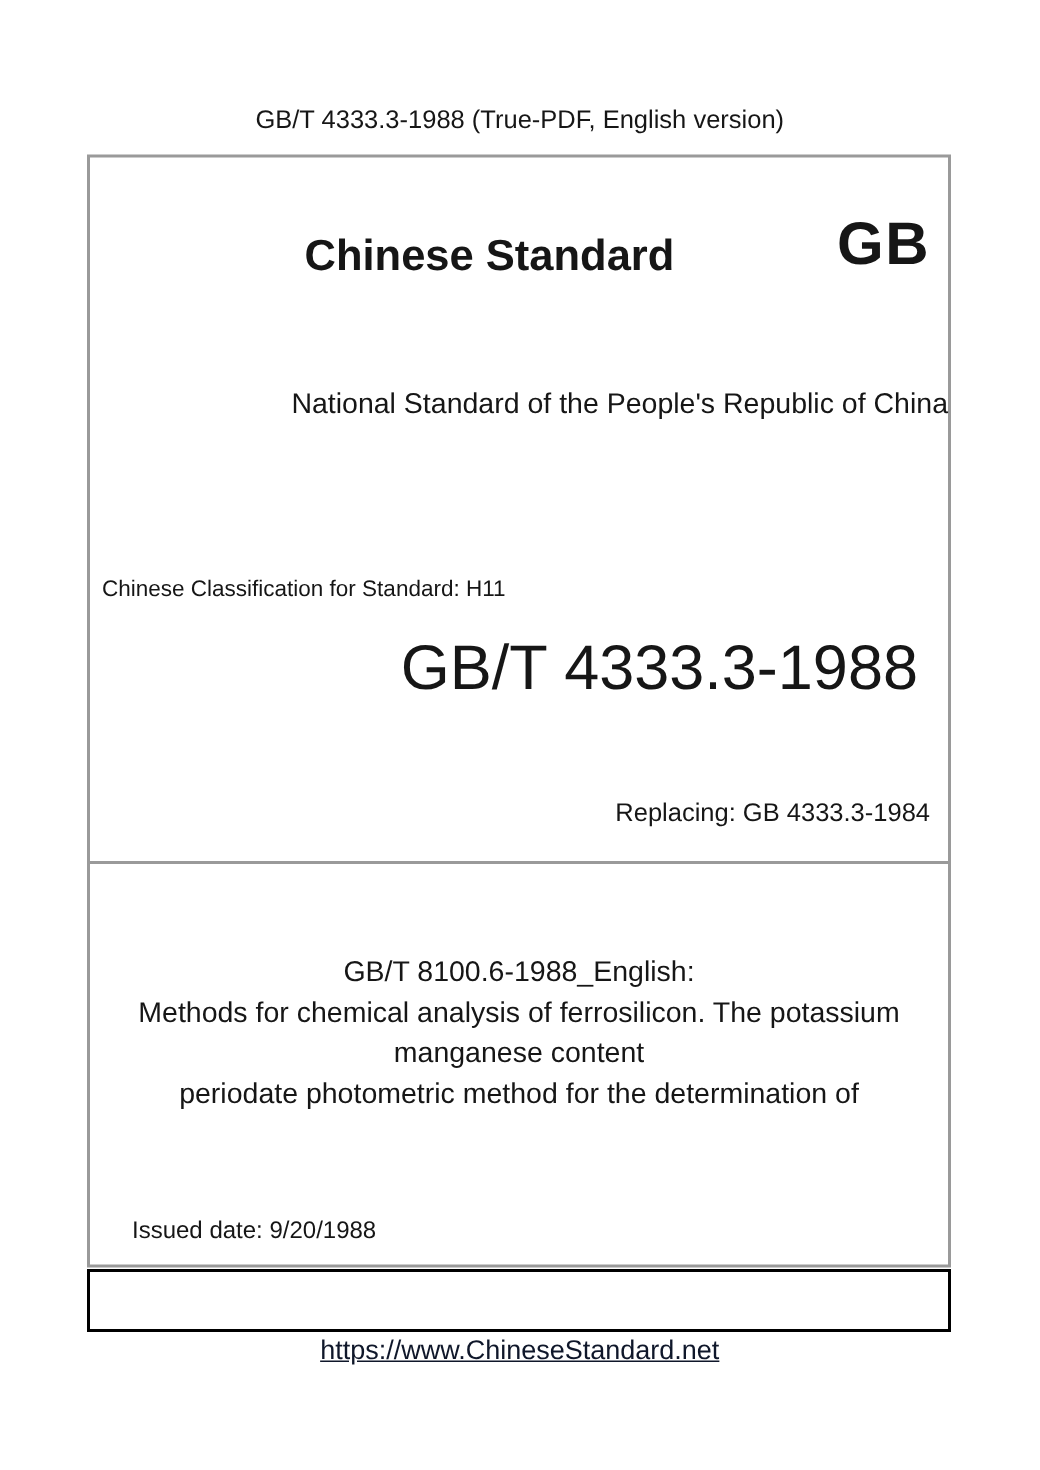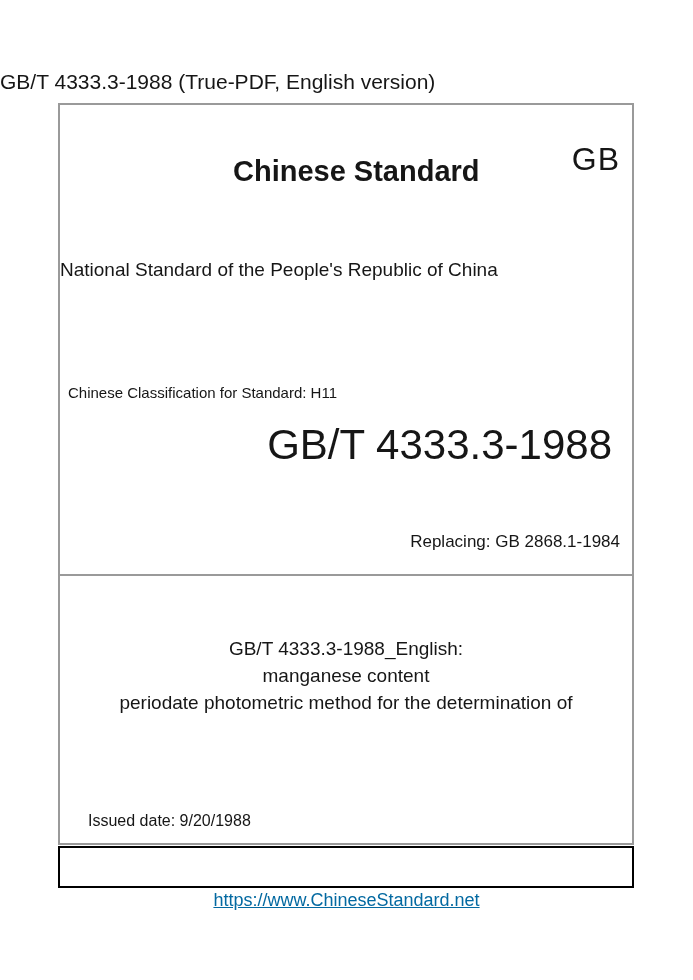--- a/index.html
+++ b/index.html
@@ -6,39 +6,39 @@
     body {
       width: 693px; height: 980px;
       background: #ffffff;
       position: relative;
       font-family: "Liberation Sans", sans-serif;
       color: #161616;
       overflow: hidden;
     }
     .header-line {
       position: absolute; top: 70px; left: 0; width: 100%;
-      font-size: 21px;
+      text-align: center; font-size: 17px;
     }
     .outer-box {
       position: absolute; left: 58px; top: 103px;
       width: 576px; height: 742px;
       border: 2px solid #9a9a9a; box-sizing: border-box;
       background: #ffffff;
     }
     .brand {
       position: absolute; top: 50px; left: 143px;
-      font-size: 29px; font-weight: bold; margin-left: 30px;
+      font-size: 29px; font-weight: bold;
     }
     .gb-logo {
       position: absolute; top: 36px; right: 12px;
-      font-size: 32px; font-weight: normal; letter-spacing: 1px;
+      font-size: 40px; font-weight: bold; letter-spacing: 1px;
     }
     .national-block {
       position: absolute; top: 150px; left: 0; width: 100%;
-      text-align: left; font-size: 19px; line-height: 29px;
+      text-align: right; font-size: 19px; line-height: 29px;
     }
     .classification {
       position: absolute; top: 242px; left: 8px;
       font-size: 15px;
       margin-top: 37px;
     }
     .std-number {
       position: absolute; top: 316px; right: 20px;
       font-size: 42px; font-weight: normal; white-space: nowrap;
     }
@@ -66,21 +66,21 @@
       position: absolute; left: 58px; top: 846px;
       width: 576px; height: 42px;
       border: 2px solid #000000; box-sizing: border-box;
       background: #ffffff;
     }
     .footer-link-wrap {
       position: absolute; top: 890px; left: 0; width: 100%;
       text-align: center; font-size: 18px;
     }
     .footer-link-wrap a {
-      color: #0369a1; cursor: pointer;
+      color: #0f172a; cursor: pointer;
     }
   </style>
 </head>
 <body>
 
 <div class="header-line">GB/T 4333.3-1988 (True-PDF, English version)</div>
 
 <div class="outer-box">
 
   <div class="brand">Chinese Standard</div>
@@ -88,26 +88,27 @@
   <div class="gb-logo">GB</div>
 
   <div class="national-block">
     <div>National Standard of the People's Republic of China</div>
   </div>
 
   <div class="classification">Chinese Classification for Standard: H11</div>
 
   <div class="std-number">GB/T 4333.3-1988</div>
 
-  <div class="replacing">Replacing: GB 2868.1-1984</div>
+  <div class="replacing">Replacing: GB 4333.3-1984</div>
 
   <div class="divider"></div>
 
   <div class="title-block">
-    <div>GB/T 4333.3-1988_English:</div>
+    <div>GB/T 8100.6-1988_English:</div>
+    <div>Methods for chemical analysis of ferrosilicon. The potassium</div>
     <div>manganese content</div>
     <div>periodate photometric method for the determination of</div>
   </div>
 
   <div class="issued-date">Issued date: 9/20/1988</div>
 
 
 </div>
 
 <div class="empty-strip"></div>

